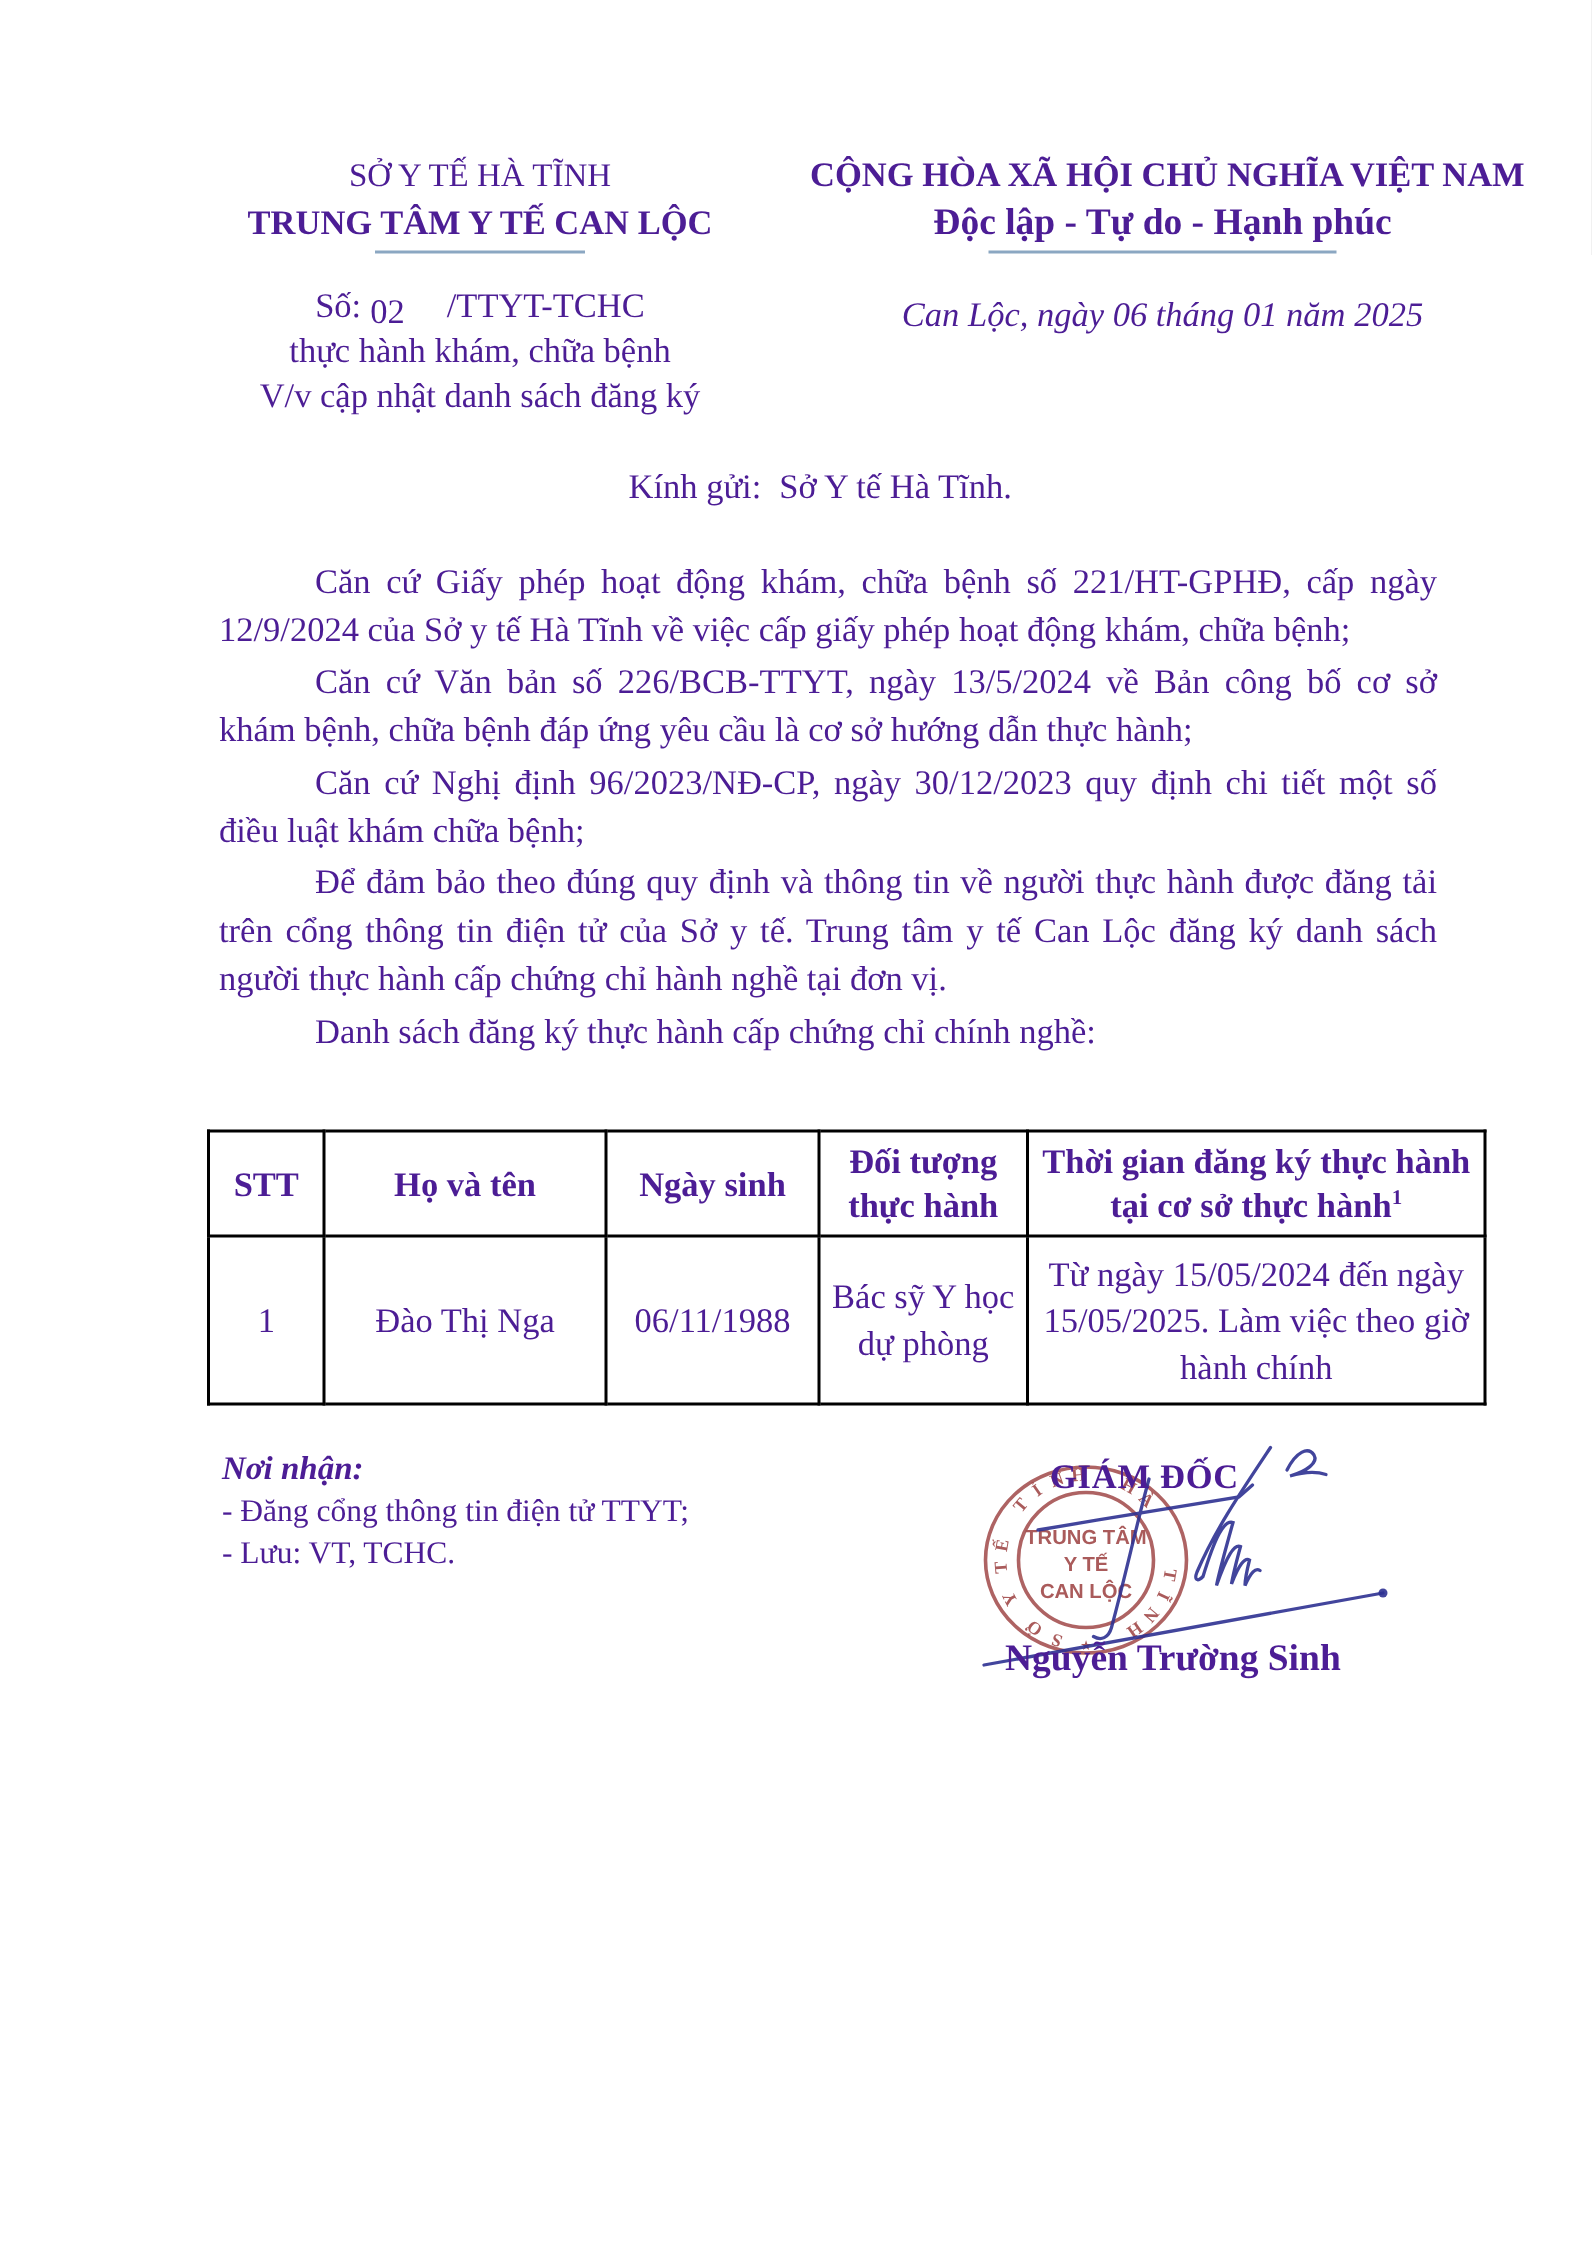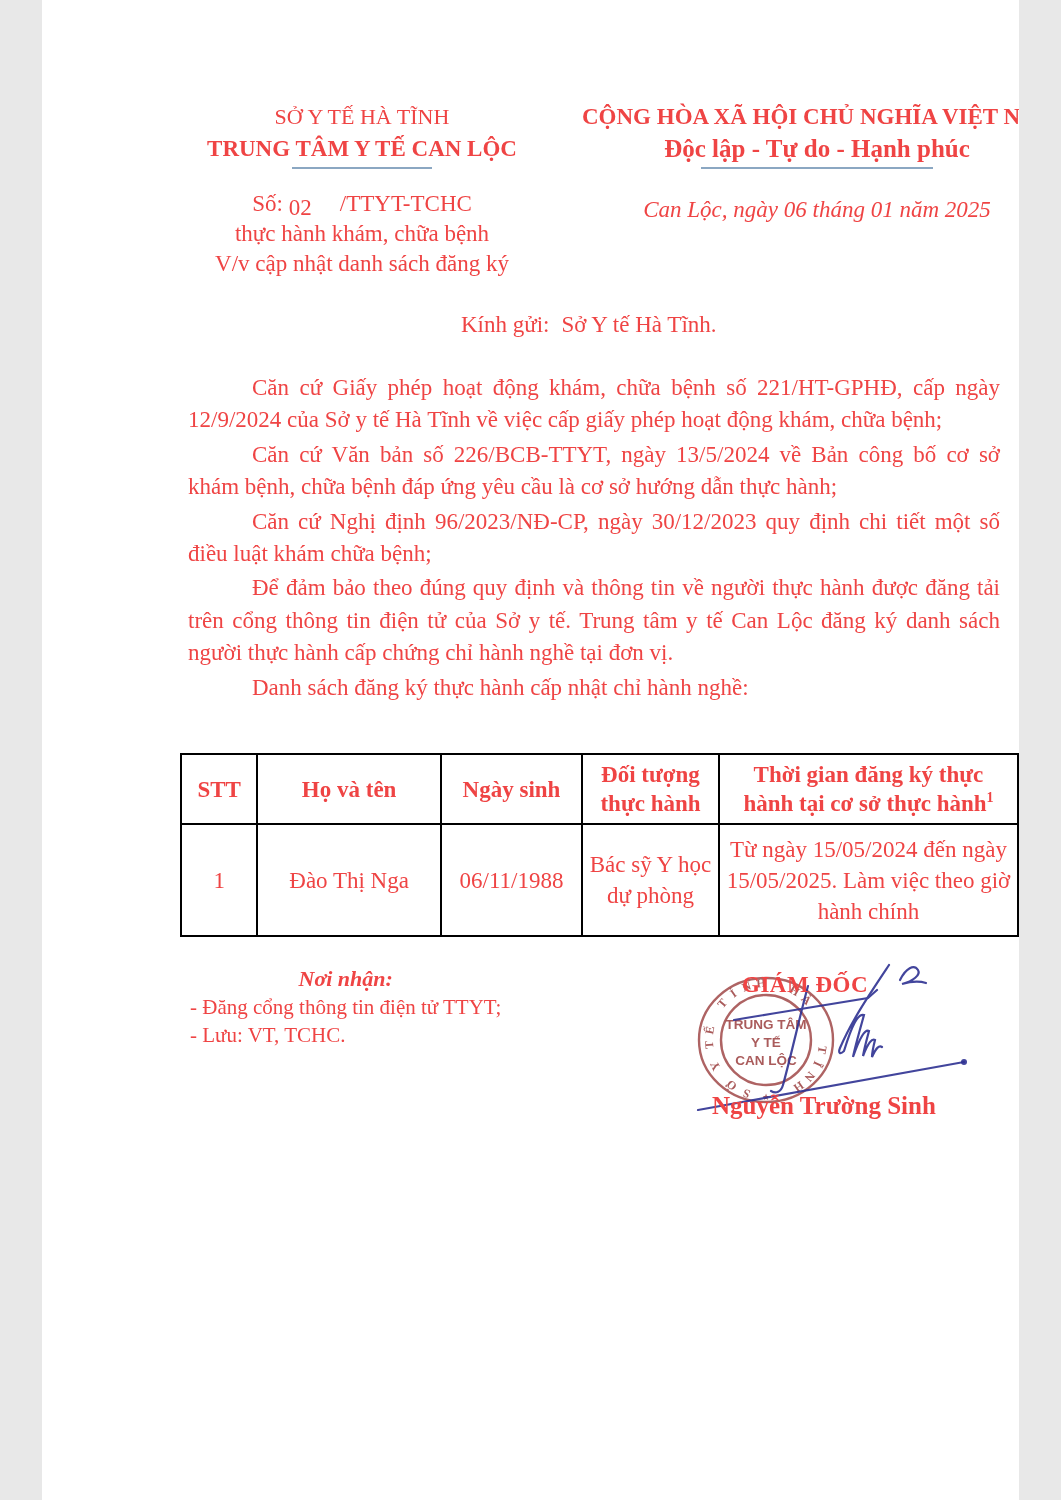--- a/index.html
+++ b/index.html
@@ -1,19 +1,19 @@
 <!DOCTYPE html>
 <html><head>
 <meta charset="utf-8">
 <style>
   html,body{margin:0;padding:0;background:#e8e8e8;}
   .page{
-    position:relative;width:977px;height:1500px;background:#ffffff;
+    position:relative;width:1061px;height:1500px;background:#ffffff;
     margin:0 auto;overflow:hidden;
-    font-family:"Liberation Serif","DejaVu Serif",serif;color:#ef4444;
+    font-family:"Liberation Serif","DejaVu Serif",serif;color:#4c1d95;
   }
   
   .hdr-left{position:absolute;left:145px;top:102px;width:350px;text-align:center;}
   .hdr-right{position:absolute;left:540px;top:102px;width:470px;text-align:center;}
   .org-parent{font-size:22px;line-height:30px;white-space:nowrap;}
   .org-name{font-size:23px;line-height:34px;font-weight:bold;white-space:nowrap;}
   .rule{height:2px;background:#8ba7c2;margin:1px auto 0;}
   .rule-left{width:140px;}
   .rule-right{width:232px;}
   .national-1{font-size:23px;line-height:30px;font-weight:bold;white-space:nowrap;}
@@ -30,21 +30,21 @@
     font-size:23px;line-height:32.4px;text-align:justify;}
   .body-text p{margin:0 0 2px 0;text-indent:64px;}
   
   .reg-table{position:absolute;left:138px;top:753px;border-collapse:collapse;table-layout:fixed;}
   .reg-table th,.reg-table td{border:2px solid #000;text-align:center;vertical-align:middle;padding:2px 6px;}
   .reg-table th{font-size:23px;font-weight:bold;line-height:29px;height:64px;}
   .reg-table td{font-size:23px;line-height:31px;height:106px;}
   .reg-table sup{font-size:14px;vertical-align:super;line-height:0;}
   
   .recipients{position:absolute;left:148px;top:964px;z-index:1;}
-  .recipients-title{font-size:22px;font-weight:bold;font-style:italic;line-height:30px;text-align:center;}
+  .recipients-title{font-size:22px;font-weight:bold;font-style:italic;line-height:30px;}
   .recipient-item{font-size:21px;line-height:27.5px;}
   .director{position:absolute;left:700px;top:972px;width:200px;text-align:left;
     font-size:23px;font-weight:bold;z-index:3;letter-spacing:0.5px;}
   .signer-name{position:absolute;left:670px;top:1092px;width:270px;
     font-size:25px;font-weight:bold;z-index:3;}
   .seal-svg{position:absolute;left:600px;top:940px;z-index:2;}
   .stamp-ring-letter{font-family:"Liberation Serif","DejaVu Serif",serif;font-size:12px;font-weight:bold;}
   .stamp-center-text{font-family:"Liberation Sans","DejaVu Sans",sans-serif;font-weight:bold;}
 </style>
 </head>
@@ -72,21 +72,21 @@
 
   <div class="salutation">
     <span>Kính gửi:</span><span class="sal-value">Sở Y tế Hà Tĩnh.</span>
   </div>
 
   <div class="body-text">
     <p>Căn cứ Giấy phép hoạt động khám, chữa bệnh số 221/HT-GPHĐ, cấp ngày 12/9/2024 của Sở y tế Hà Tĩnh về việc cấp giấy phép hoạt động khám, chữa bệnh;</p>
     <p>Căn cứ Văn bản số 226/BCB-TTYT, ngày 13/5/2024 về Bản công bố cơ sở khám bệnh, chữa bệnh đáp ứng yêu cầu là cơ sở hướng dẫn thực hành;</p>
     <p>Căn cứ Nghị định 96/2023/NĐ-CP, ngày 30/12/2023 quy định chi tiết một số điều luật khám chữa bệnh;</p>
     <p>Để đảm bảo theo đúng quy định và thông tin về người thực hành được đăng tải trên cổng thông tin điện tử của Sở y tế. Trung tâm y tế Can Lộc đăng ký danh sách người thực hành cấp chứng chỉ hành nghề tại đơn vị.</p>
-    <p>Danh sách đăng ký thực hành cấp nhật chỉ hành nghề:</p>
+    <p>Danh sách đăng ký thực hành cấp chứng chỉ chính nghề:</p>
   </div>
 
   <table class="reg-table">
     <colgroup>
       <col style="width:77px">
         <col style="width:188px">
         <col style="width:142px">
         <col style="width:139px">
         <col style="width:305px">
     </colgroup>

